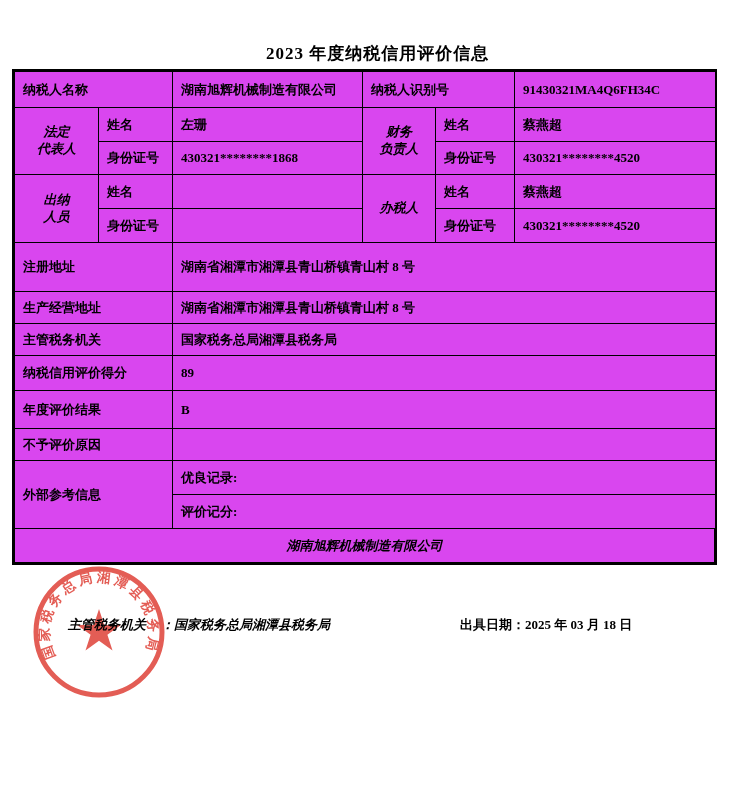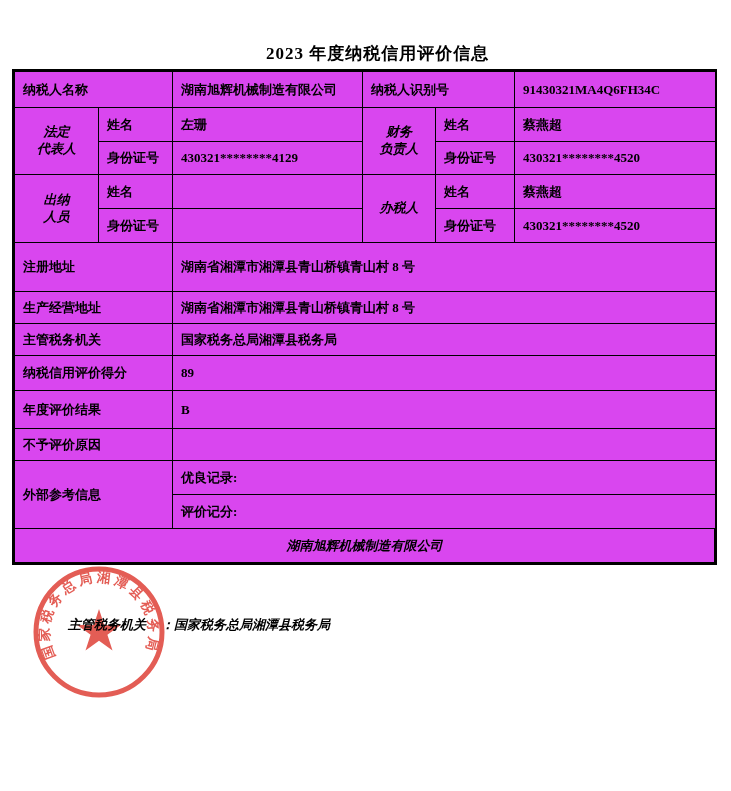--- a/index.html
+++ b/index.html
@@ -83,21 +83,21 @@
           <div class="stack">
             <span>财务</span>
             <span>负责人</span>
           </div>
         </td>
         <td class="lbl">姓名</td>
         <td class="val">蔡燕超</td>
       </tr>
       <tr class="rh33">
         <td class="lbl">身份证号</td>
-        <td class="val">430321********4129</td>
+        <td class="val">430321********1868</td>
         <td class="lbl">身份证号</td>
         <td class="val">430321********4520</td>
       </tr>
       <tr class="rh34">
         <td rowspan="2" class="ctr">
           <div class="stack">
             <span>出纳</span>
             <span>人员</span>
           </div>
         </td>
@@ -159,20 +159,21 @@
       </tr>
     </tbody>
       </table>
 
   </div>
 
   <div class="footer">
     <span class="f-auth">
       <span>主管税务机关</span><span class="gap"></span><span>：国家税务总局湘潭县税务局</span>
     </span>
+    <span class="f-date">出具日期：2025 年 03 月 18 日</span>
   </div>
 
   <svg class="stamp" viewBox="0 0 140 140" aria-hidden="true">
     <circle cx="70" cy="70" r="63" fill="none" stroke="#e0463d" stroke-width="5"></circle>
     <polygon fill="#e0463d" points="70,47 75.2,62.9 91.9,62.9 78.4,72.7 83.5,88.6 70,78.8 56.5,88.6 61.6,72.7 48.1,62.9 64.8,62.9"></polygon>
     <defs>
       <path id="sealArc" d="M 26.7 95 A 50 50 0 1 1 113.3 95" fill="none"></path>
     </defs>
     <text fill="#e0463d">
       <textPath href="#sealArc" startOffset="0">国家税务总局湘潭县税务局</textPath>

